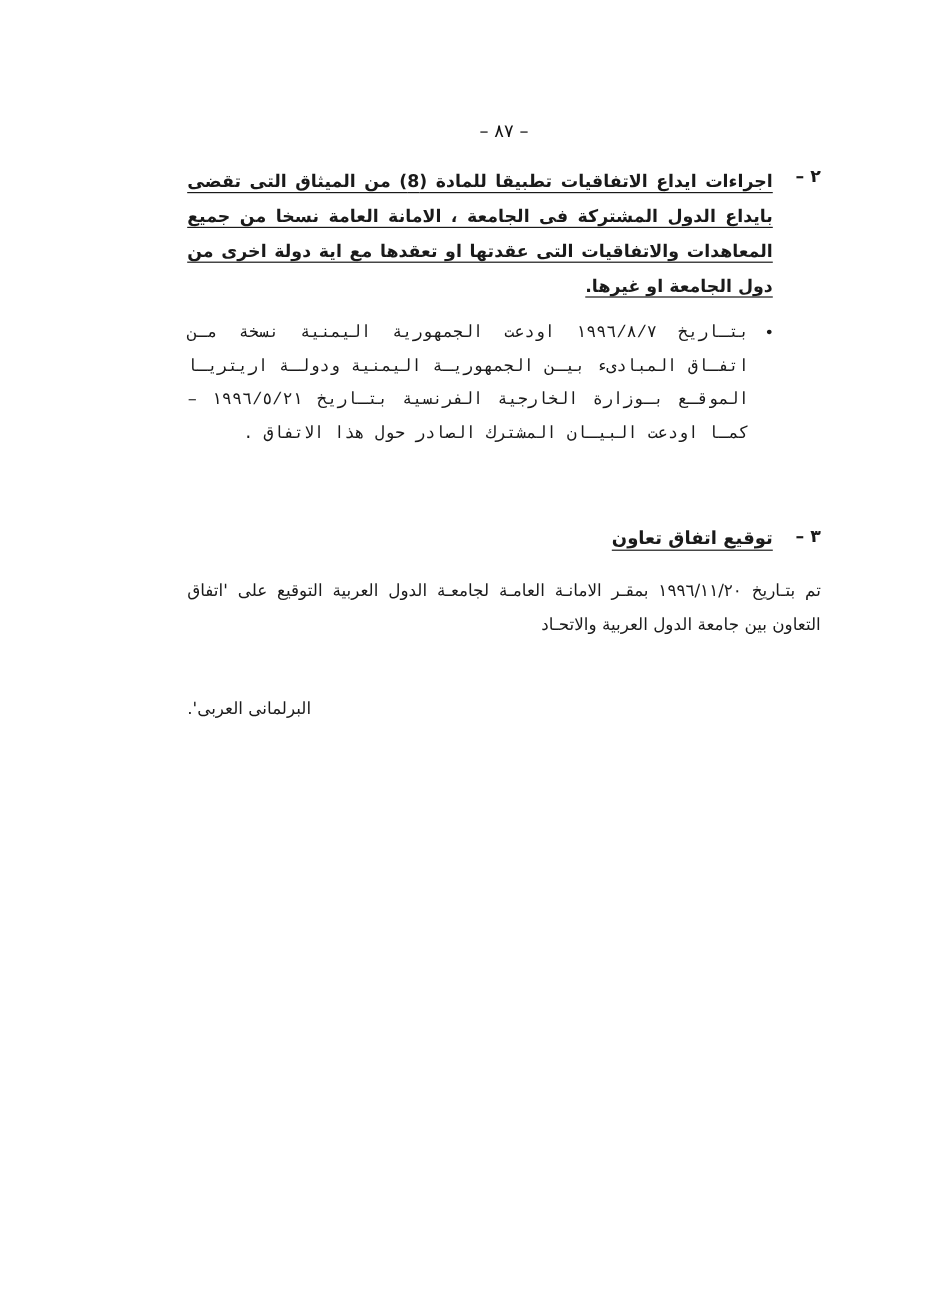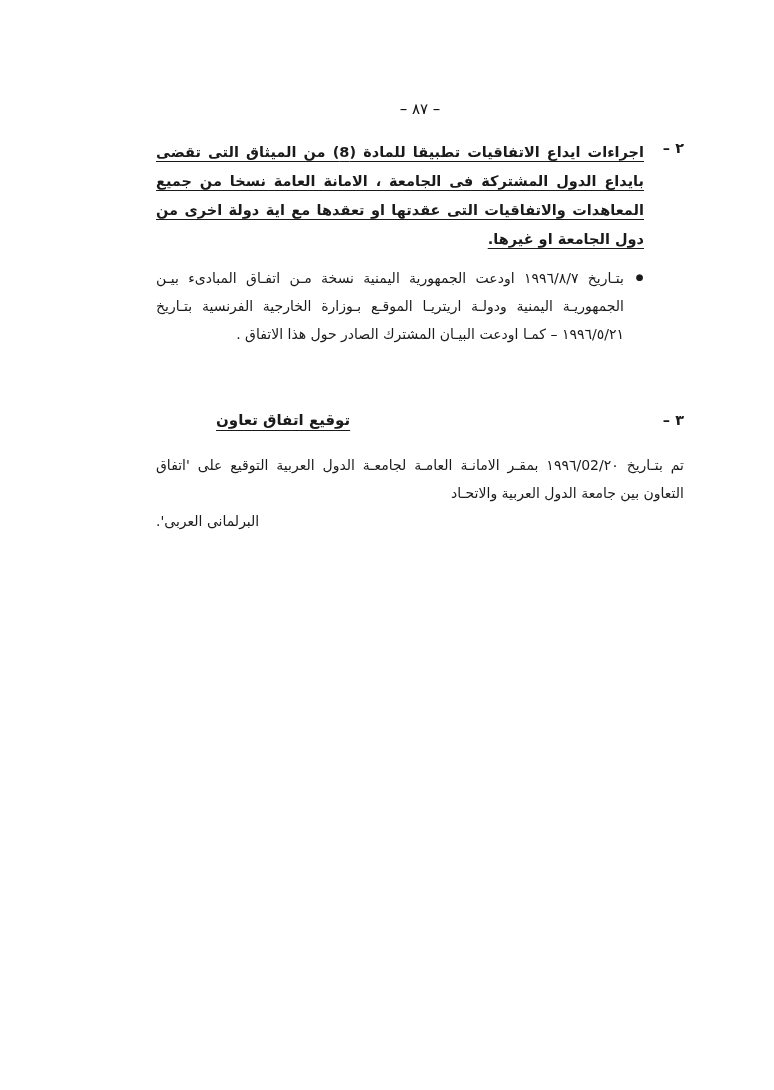--- a/index.html
+++ b/index.html
@@ -81,20 +81,21 @@
     direction: rtl;
   }
   ul.bullets > li {
     position: relative;
     padding-right: 20px;
     margin-bottom: 4px;
     font-size: 14px;
     line-height: 2.0;
     text-align: justify;
     letter-spacing: 0.3px;
+    font-family: Liberation Mono, monospace;
   }
   ul.bullets > li::before {
     content: "\25CF";
     position: absolute;
     right: 0;
     top: 0;
     font-size: 9px;
     line-height: 2.9;
   }
 
@@ -113,33 +114,34 @@
   .center-title-row {
     display: flex;
     flex-direction: row;
     align-items: flex-start;
   }
   .center-title-row .section-num {
     width: 40px;
   }
   .center-title-inner {
     flex: 1 1 auto;
-    text-align: left;
+    text-align: right;
     padding-left: 60px;
   }
   .para {
     margin-top: 22px;
     font-size: 14px;
     line-height: 2.0;
     text-align: justify;
     letter-spacing: 0.3px;
   }
   .para .last-line {
     display: block;
     text-align: left;
+    margin-top: 42px;
   }
 </style>
 </head>
 <body>
 
 <div class="page">
 
   <div class="page-number">– ٨٧ –</div>
 
   <div class="content">
@@ -157,19 +159,19 @@
 
     <div class="section3">
       <div class="center-title-row">
         <div class="section-num">٣ –</div>
         <div class="center-title-inner">
           <span class="title-underline">توقيع اتفاق تعاون</span>
         </div>
       </div>
 
       <div class="para">
-        <span>تم بتـاريخ ١٩٩٦/02/٢٠ بمقـر الامانـة العامـة لجامعـة الدول العربية التوقيع على 'اتفاق التعاون بين جامعة الدول العربية والاتحـاد</span>
+        <span>تم بتـاريخ ١٩٩٦/١١/٢٠ بمقـر الامانـة العامـة لجامعـة الدول العربية التوقيع على 'اتفاق التعاون بين جامعة الدول العربية والاتحـاد</span>
         <span class="last-line">البرلمانى العربى'.</span>
       </div>
     </div>
 
   </div>
 </div>
 
 </body></html>

